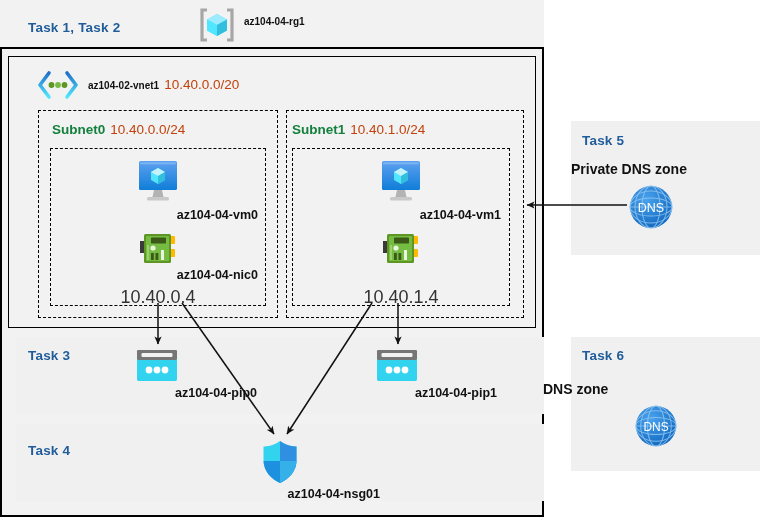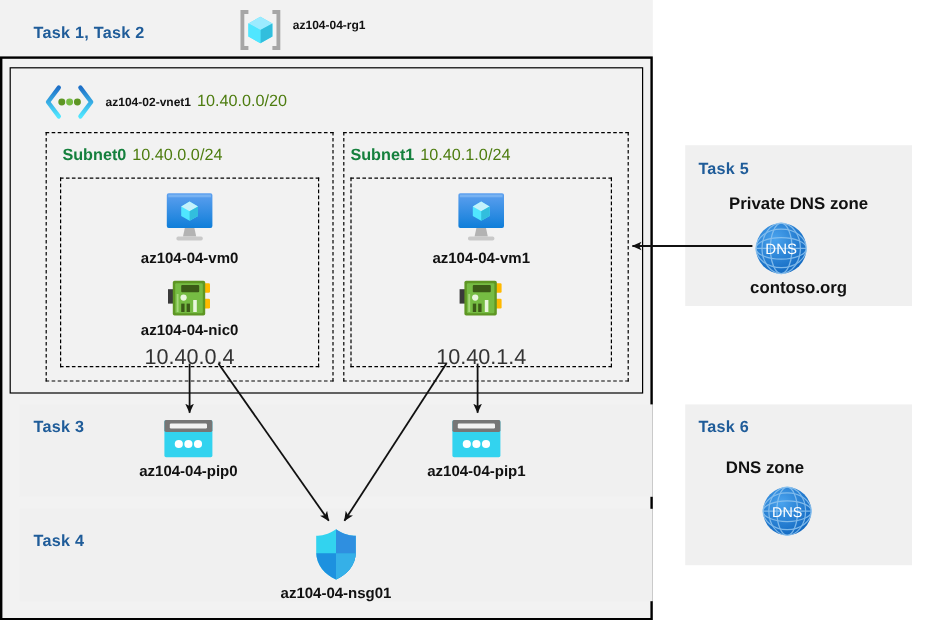--- a/index.html
+++ b/index.html
@@ -22,27 +22,27 @@
 
   
   .vnet-box{border:1.5px solid #000;background:#f2f2f2;}
 
   
   .dash{border:1.6px dashed #000;background:transparent;}
 
   
   .task-label{color:#1f5c99;font-weight:bold;font-size:13.5px;letter-spacing:.2px;}
   .title-bold{font-weight:bold;font-size:10px;color:#111;}
-  .title-norm{font-weight:normal;font-size:13.5px;color:#4d7c0f;}
-  .res-name{font-weight:bold;font-size:12.5px;color:#111;text-align:center;
+  .title-norm{font-weight:normal;font-size:13.5px;color:#c2410c;}
+  .res-name{font-weight:bold;font-size:12.5px;color:#111;text-align:right;
             white-space:nowrap;}
   .res-ip{font-weight:normal;font-size:18px;color:#333;text-align:center;
           white-space:nowrap;}
   .hdr-bold{font-weight:bold;font-size:13.5px;color:#15803d;}
-  .zone-title{font-weight:bold;font-size:14px;color:#111;text-align:center;
+  .zone-title{font-weight:bold;font-size:14px;color:#111;
               white-space:nowrap;}
 
   .nowrap{white-space:nowrap;}
 
   
   .icon{position:absolute;display:block;}
 
   svg{display:block;overflow:visible;}
 
   
@@ -248,21 +248,20 @@
         <ellipse cx="23" cy="23" rx="9" ry="21"></ellipse>
         <ellipse cx="23" cy="23" rx="16" ry="21"></ellipse>
         <ellipse cx="23" cy="23" rx="21" ry="9"></ellipse>
         <ellipse cx="23" cy="23" rx="21" ry="16"></ellipse>
         <line x1="2" y1="23" x2="44" y2="23"></line>
       </g>
       <text x="23" y="28" text-anchor="middle" font-family="Liberation Sans, sans-serif" font-size="12.5" fill="#ffffff">DNS</text>
     </svg>
   </div>
 
-  <div class="abs zone-title" style="left:571px;top:231px;width:189px;">contoso.org</div>
 
   <div class="abs panel" style="left:571px;top:337px;width:189px;height:134px;"></div>
 
   <div class="abs task-label nowrap" style="left:582px;top:348px;">Task 6</div>
 
   <div class="abs zone-title" style="left:543px;top:381px;width:189px;">DNS zone</div>
 
   <div class="icon" style="left:634px;top:404px;width:44px;height:44px;">
     <svg width="44" height="44" viewBox="0 0 46 46">
       <defs>

